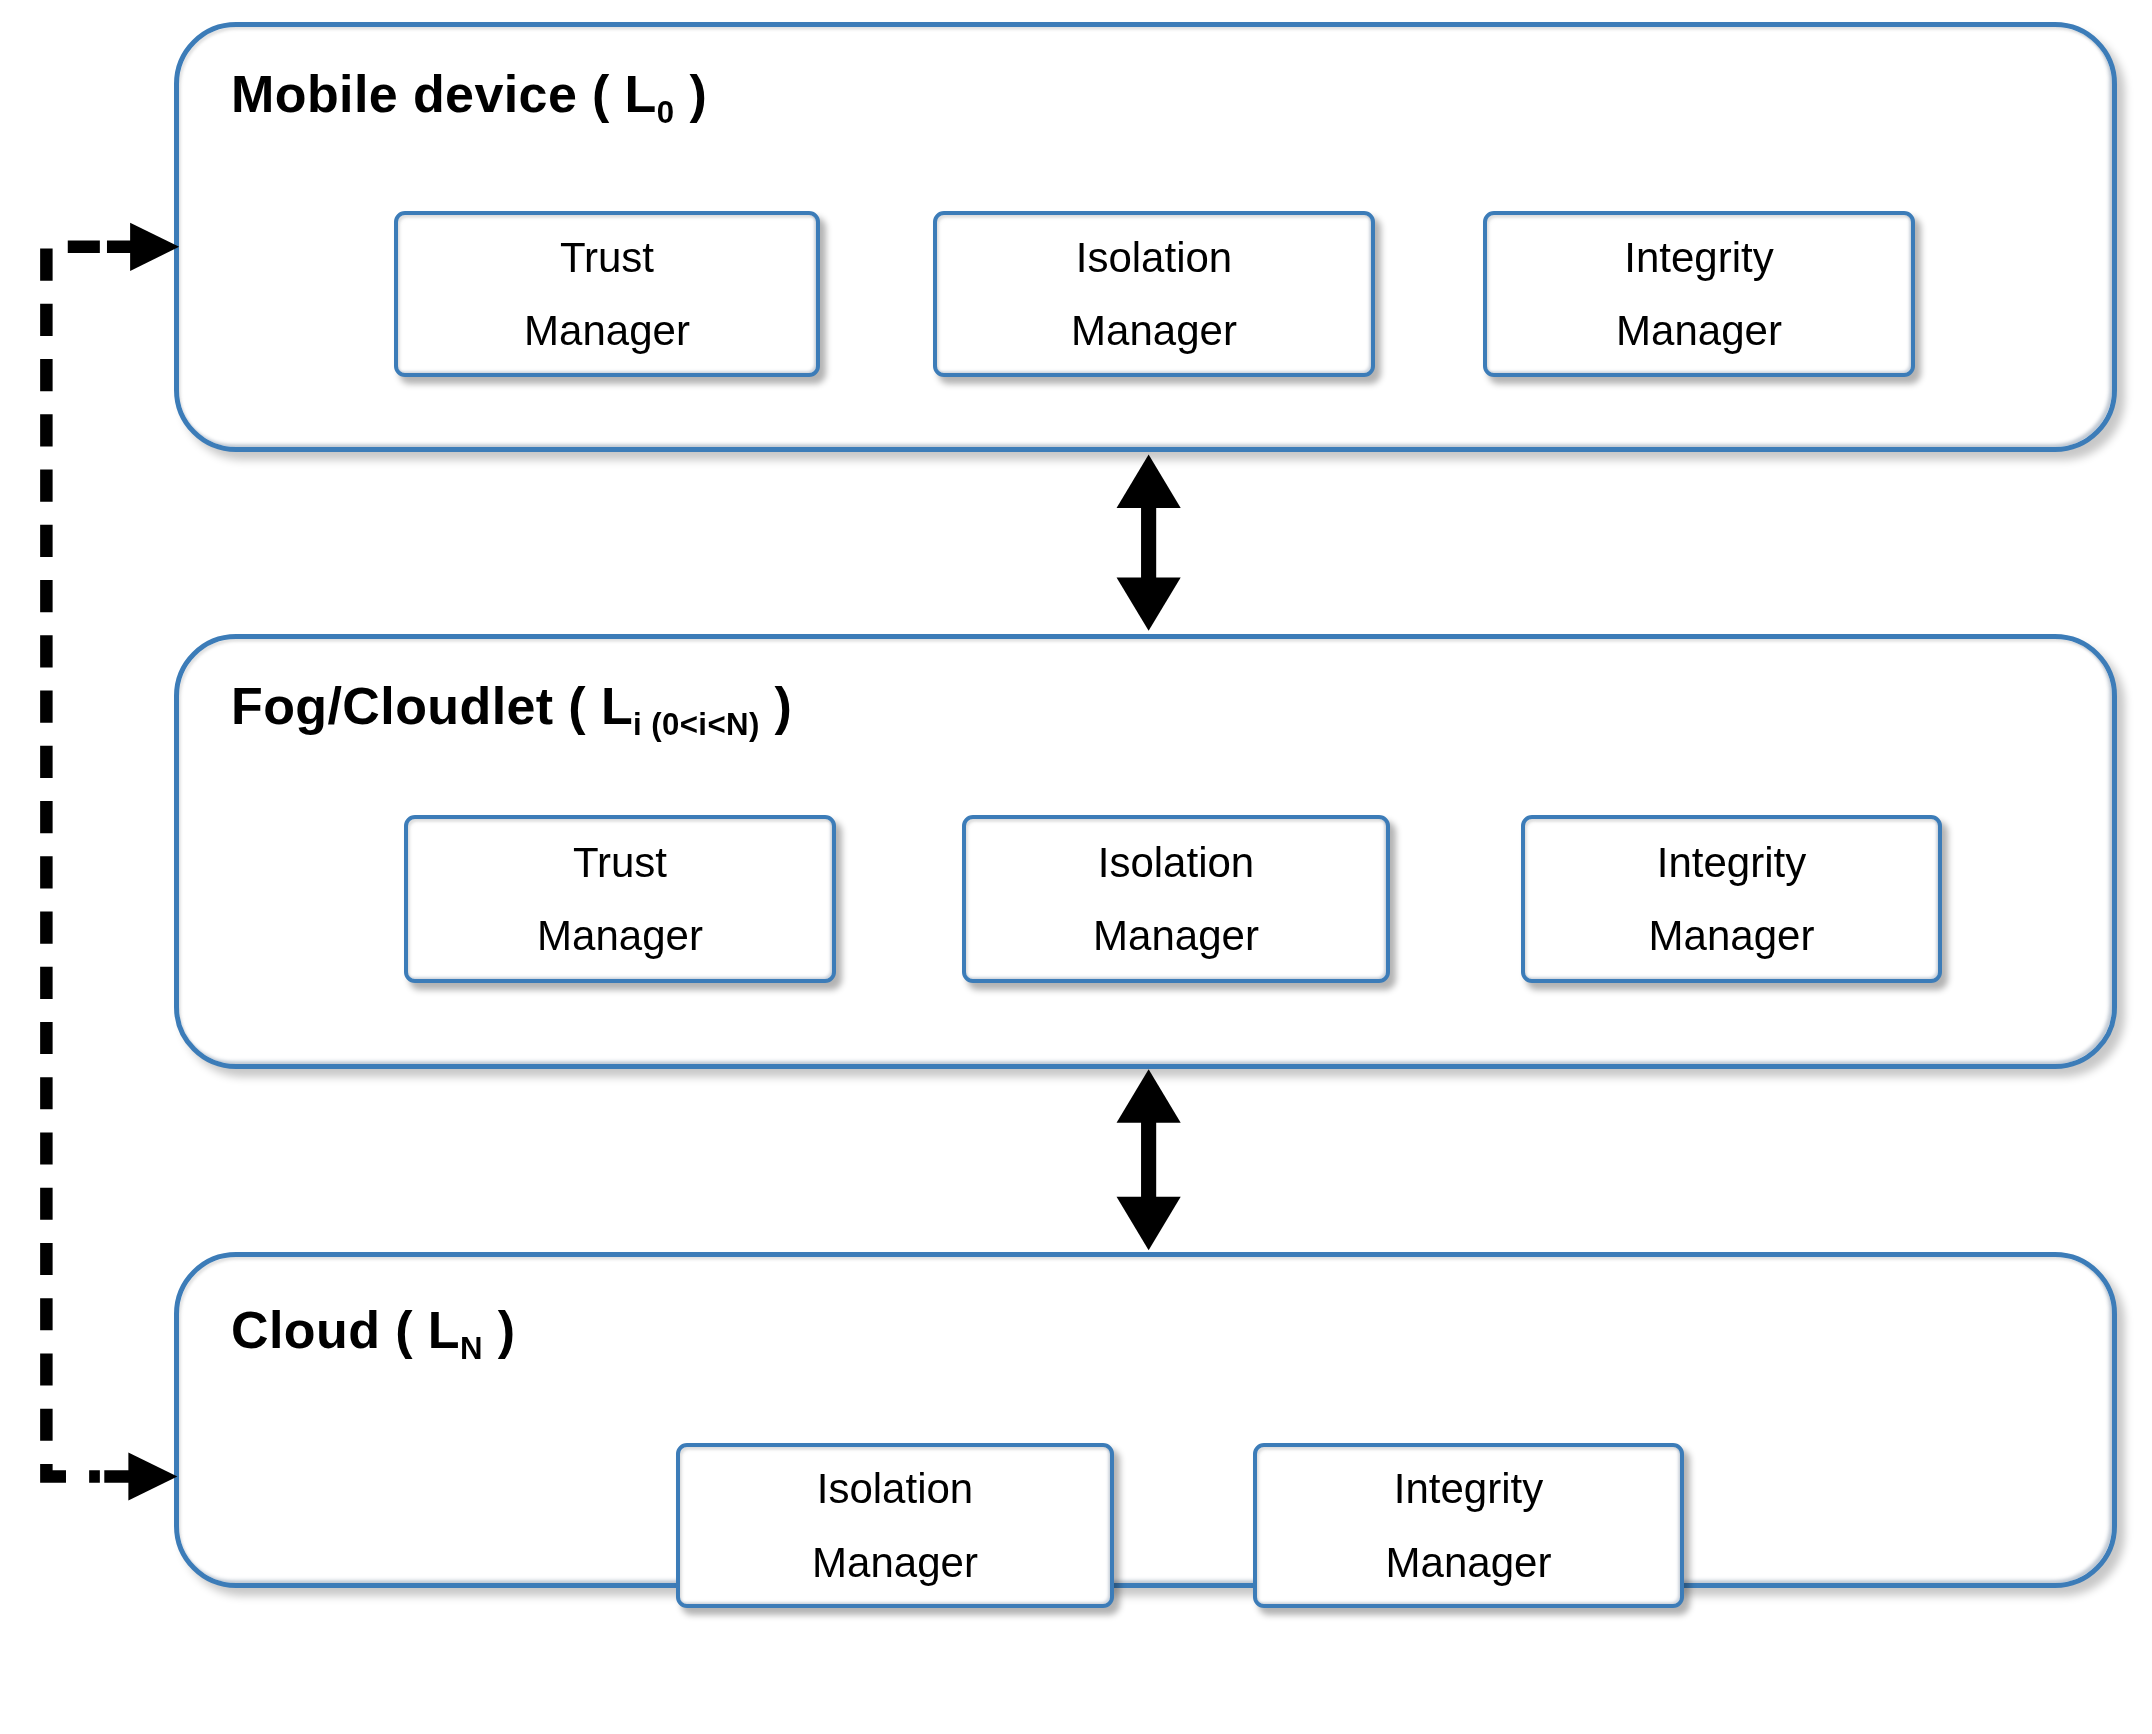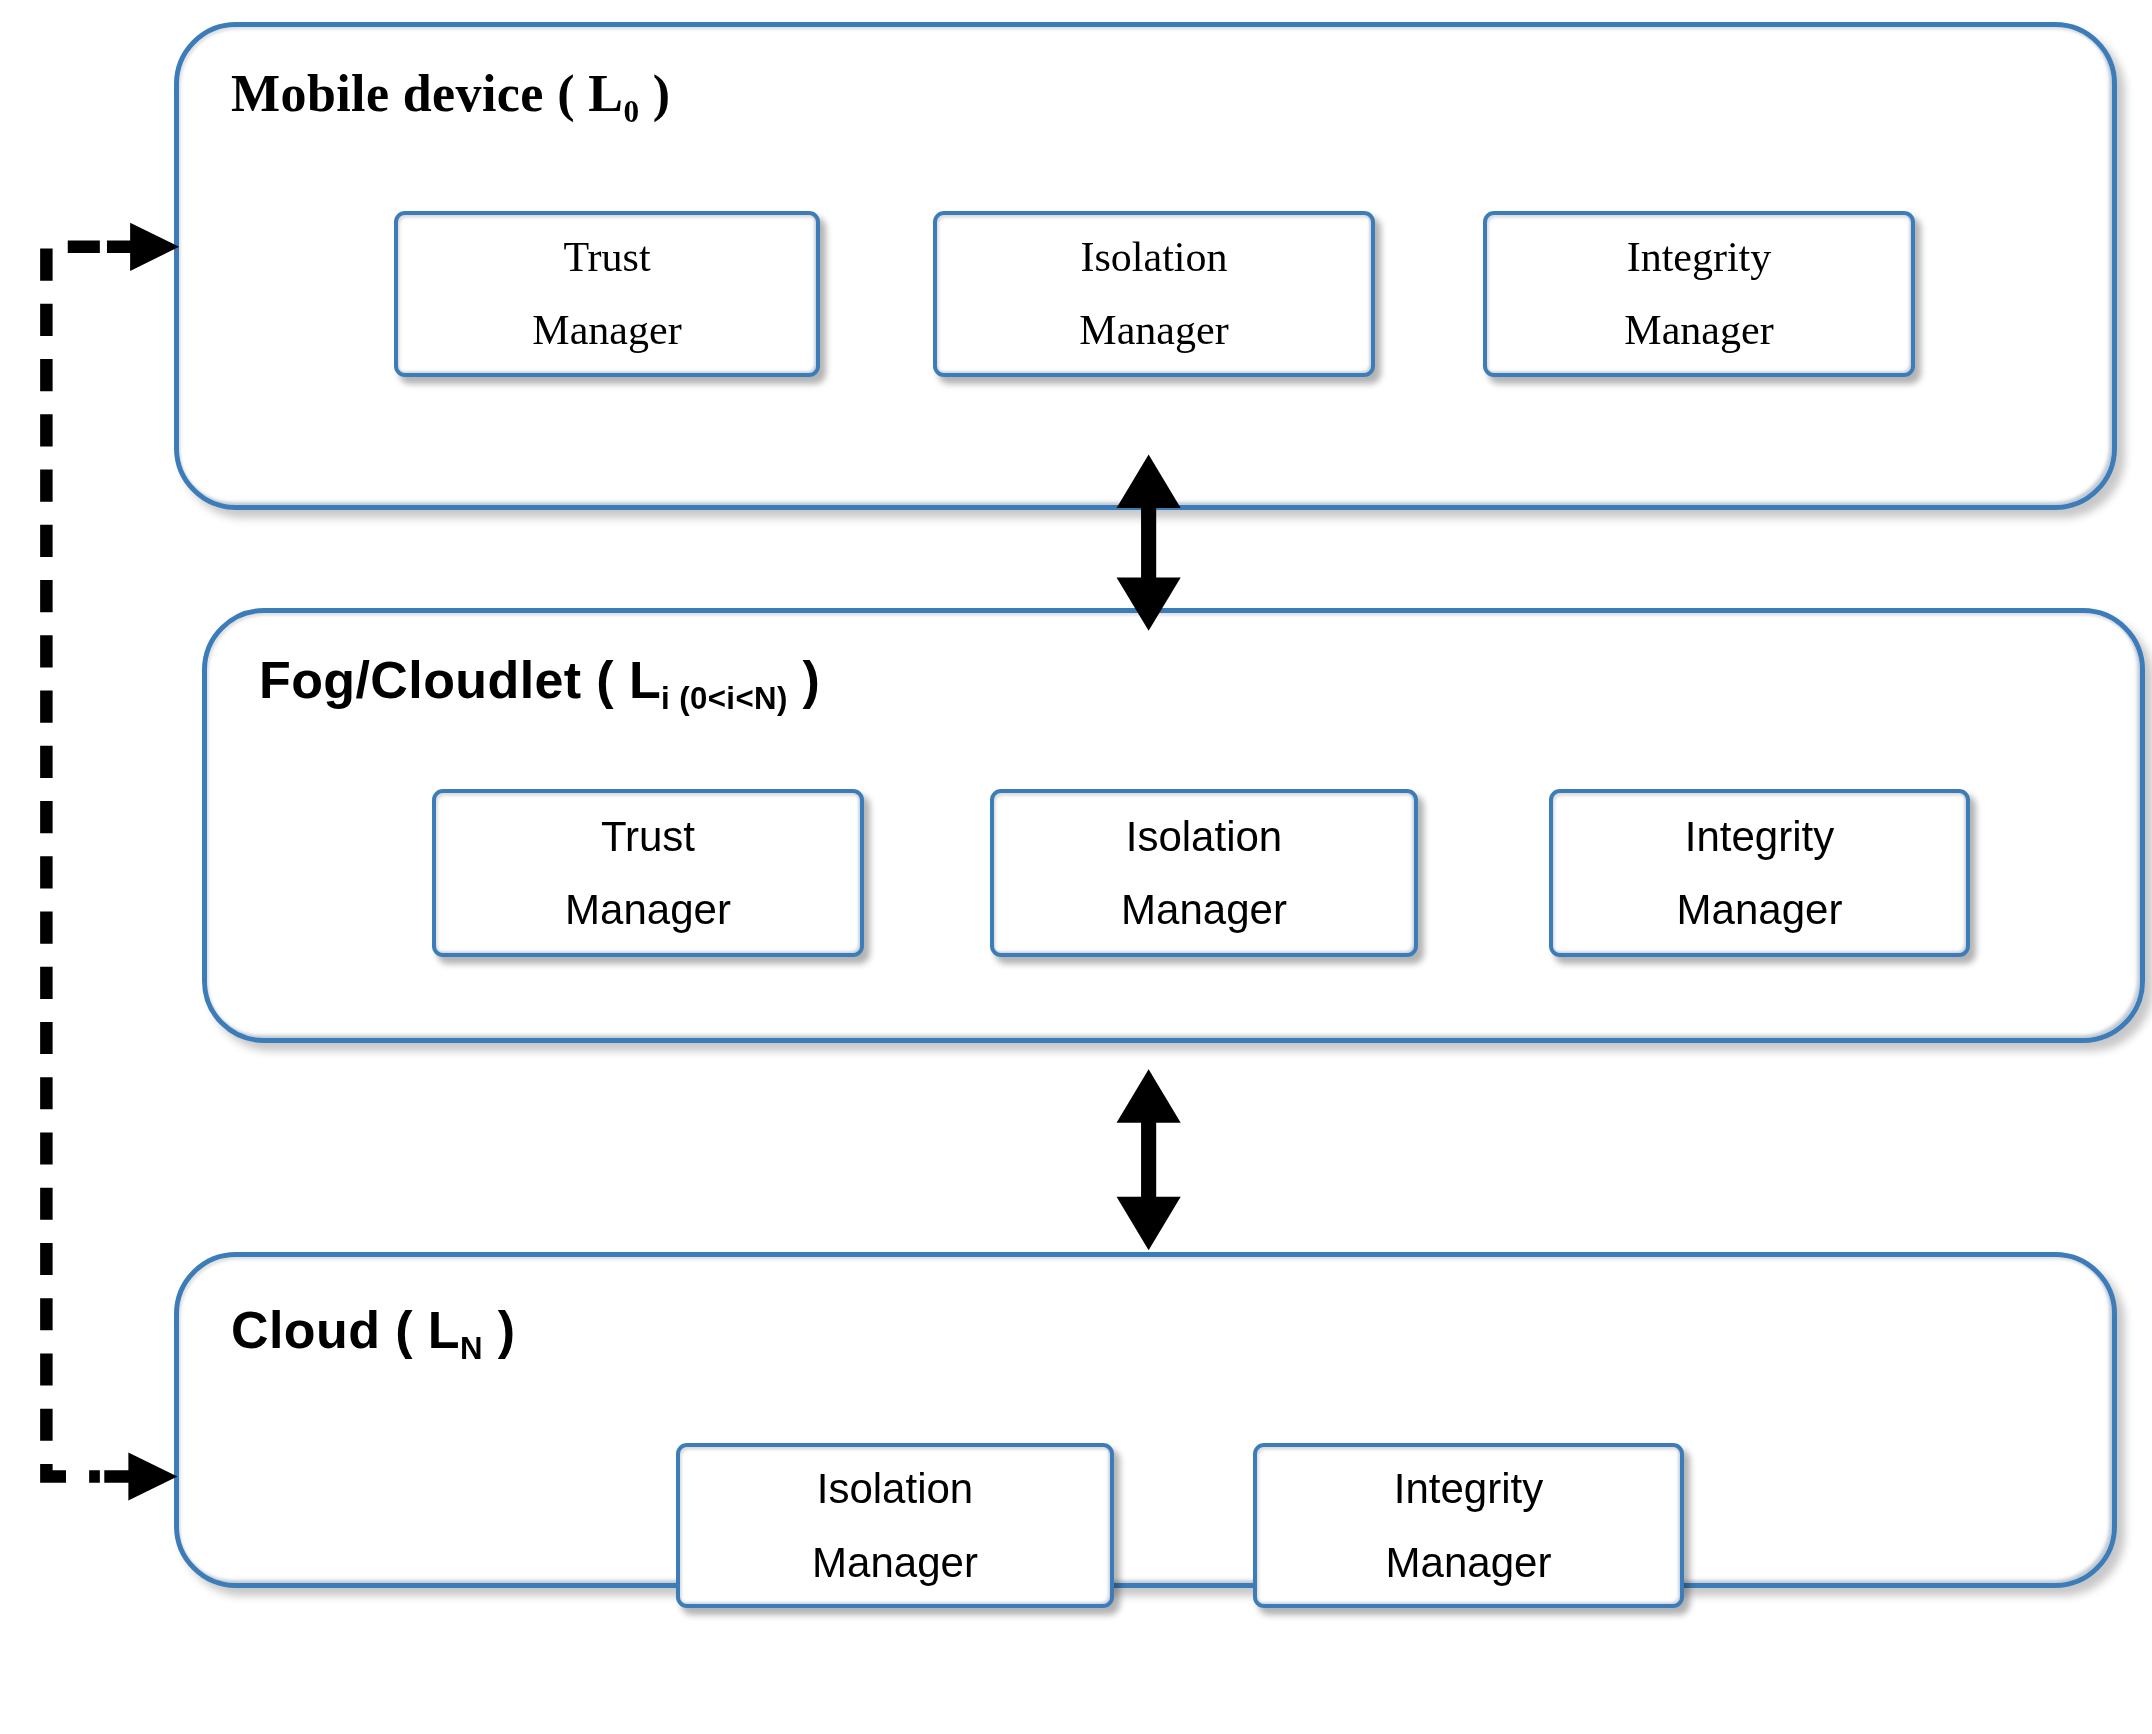--- a/index.html
+++ b/index.html
@@ -20,22 +20,22 @@
     left: 174px;
     width: 1943px;
     box-sizing: border-box;
     background: #ffffff;
     border: 5.3px solid #3c7cb8;
     border-radius: 62px;
     box-shadow: 7.1px 8px 8px rgba(0,0,0,0.22),
                 inset -2.7px -2.7px 3.6px rgba(23,55,94,0.28),
                 inset 1.8px 2.7px 2.7px rgba(190,190,190,0.45);
   }
-  #layer-mobile { top: 22px;   height: 488px; font-family: Liberation Serif, serif; }
-  #layer-fog    { top: 608px;  height: 435px; margin-left: 28px; }
+  #layer-mobile { top: 22px;   height: 430px; }
+  #layer-fog    { top: 634px;  height: 435px; }
   #layer-cloud  { top: 1252px; height: 336px; }
 
   .layer-title {
     position: absolute;
     left: 52px;
     top: 37px;
     font-size: 52px;
     font-weight: bold;
     color: #000000;
     white-space: pre;

